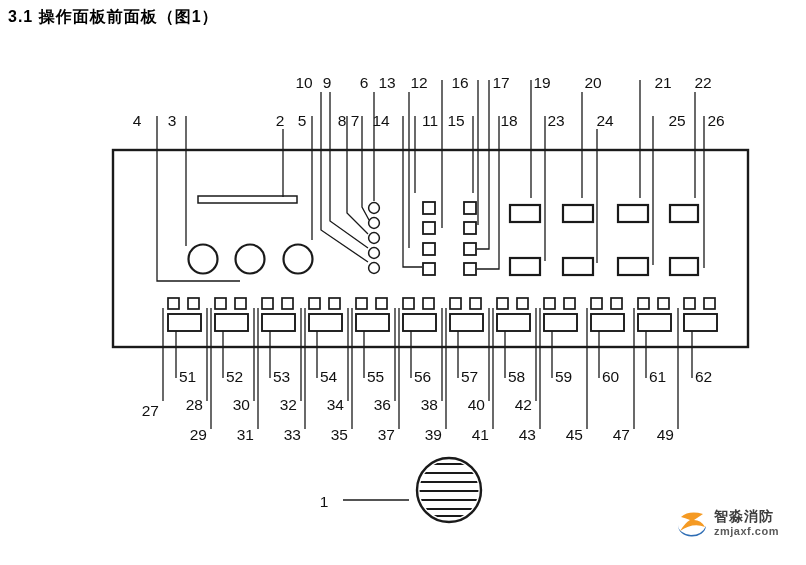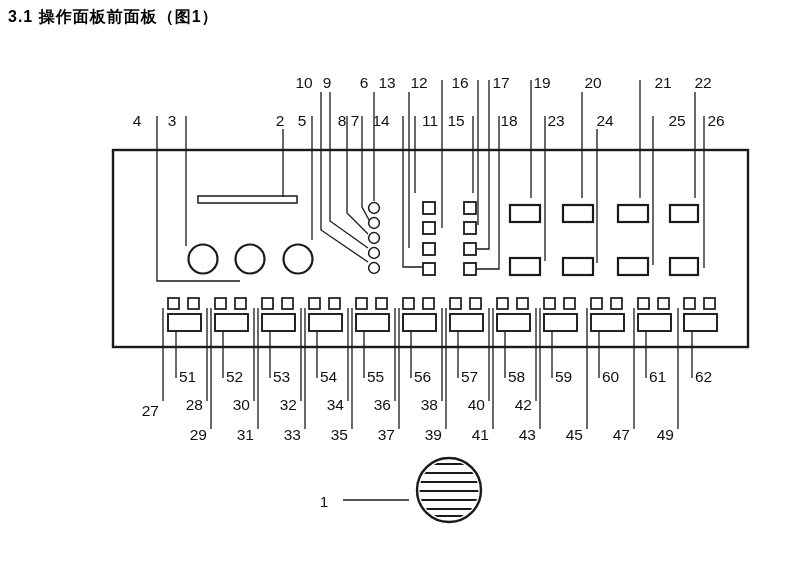--- a/index.html
+++ b/index.html
@@ -265,14 +265,24 @@
         <text x="461" y="382" text-anchor="start">57</text>
         <text x="508" y="382" text-anchor="start">58</text>
         <text x="555" y="382" text-anchor="start">59</text>
         <text x="602" y="382" text-anchor="start">60</text>
         <text x="649" y="382" text-anchor="start">61</text>
         <text x="695" y="382" text-anchor="start">62</text>
       </g>
   </svg>
 
 
+  <div id="brand-logo">
+    <svg width="36" height="40" viewBox="0 0 36 40">
+      <path d="M4 22 a14 11 0 0 0 28 1 q-4 9 -15 9 a14 10 0 0 1 -13 -10 z" fill="#2e6db4"></path>
+      <path d="M7 14 q8 -7 22 -3 l-9 6 q7 0 11 7 q-12 -5 -25 4 q5 -8 10 -11 q-5 -2 -9 -3 z" fill="#f59a23"></path>
+    </svg>
+    <div class="logo-txt">
+      <span class="logo-brand">智淼消防</span>
+      <span class="logo-domain">zmjaxf.com</span>
+    </div>
+  </div>
 
 </div>
 
 </body></html>

